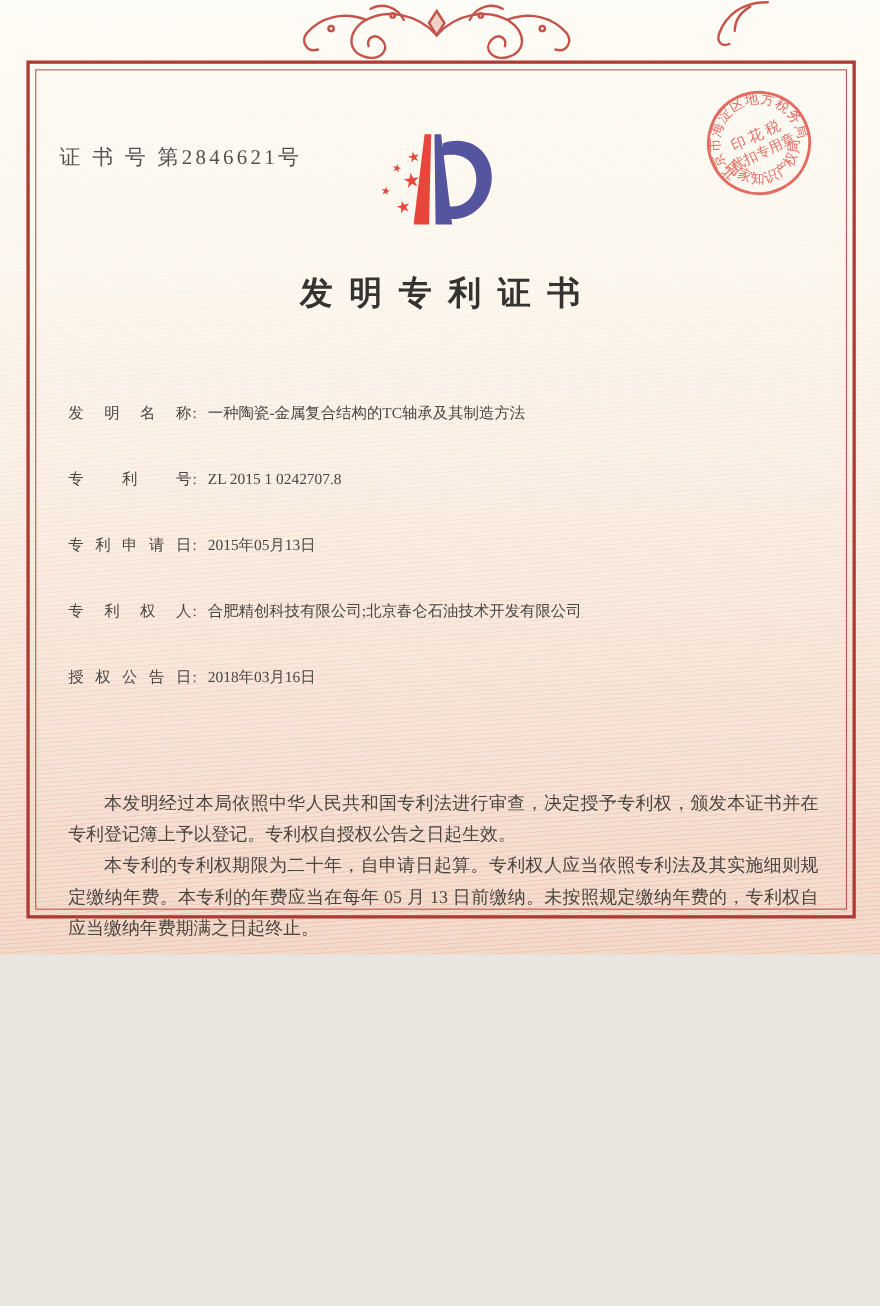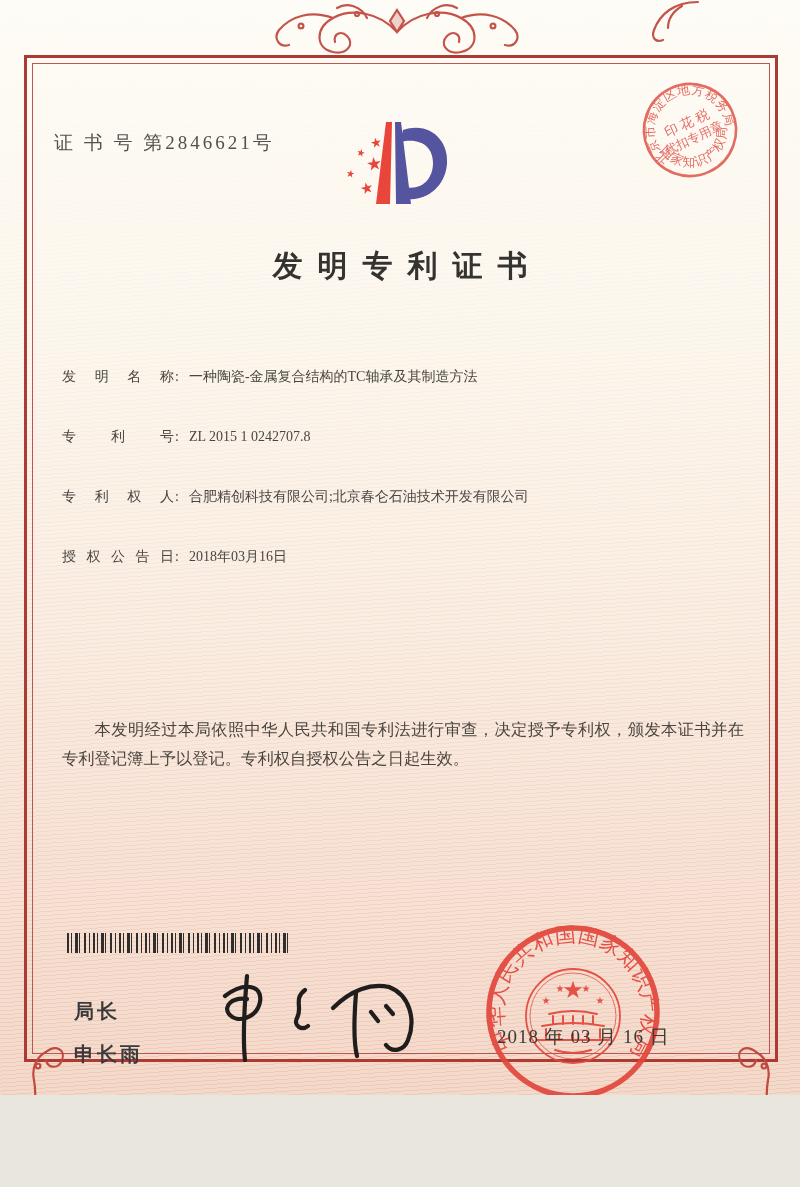--- a/index.html
+++ b/index.html
@@ -1,17 +1,17 @@
 <!DOCTYPE html>
 <html><head>
 <meta charset="utf-8">
 <style>
   html,body{margin:0;padding:0;background:#e9e6df;}
   .paper{
-    position:relative;width:800px;height:1095px;overflow:hidden;
+    position:relative;width:800px;height:868px;overflow:hidden;
     background:linear-gradient(180deg,#fefcf6 0%,#fcf7ee 30%,#faeee3 55%,#f7e3d6 78%,#f3d9ca 100%);
     font-family:"Liberation Serif","DejaVu Serif",serif;color:#45423e;
   }
   
   .paper::before{
     content:"";position:absolute;inset:0;z-index:0;pointer-events:none;
     background:repeating-linear-gradient(176deg,
       rgba(224,140,118,0.20) 0px,rgba(224,140,118,0.20) 1px,
       rgba(255,255,255,0) 1px,rgba(255,255,255,0) 4px);
     -webkit-mask-image:linear-gradient(180deg,transparent 0%,rgba(0,0,0,.18) 30%,rgba(0,0,0,.55) 62%,#000 95%);
@@ -142,29 +142,33 @@
   <div class="abs title">发明专利证书</div>
 
   <div class="abs fields">
     <div class="field-row">
       <span class="field-label">发明名称</span><span class="field-colon">:</span><span class="field-value">一种陶瓷-金属复合结构的TC轴承及其制造方法</span>
     </div>
     <div class="field-row">
       <span class="field-label">专利号</span><span class="field-colon">:</span><span class="field-value">ZL 2015 1 0242707.8</span>
     </div>
     <div class="field-row">
+      <span class="field-label">专利申请日</span><span class="field-colon">:</span><span class="field-value">2015年05月13日</span>
+    </div>
+    <div class="field-row">
       <span class="field-label">专利权人</span><span class="field-colon">:</span><span class="field-value">合肥精创科技有限公司;北京春仑石油技术开发有限公司</span>
     </div>
     <div class="field-row">
       <span class="field-label">授权公告日</span><span class="field-colon">:</span><span class="field-value">2018年03月16日</span>
     </div>
   </div>
 
   <div class="abs paras">
     <p>本发明经过本局依照中华人民共和国专利法进行审查，决定授予专利权，颁发本证书并在专利登记簿上予以登记。专利权自授权公告之日起生效。</p>
+    <p>本专利的专利权期限为二十年，自申请日起算。专利权人应当依照专利法及其实施细则规定缴纳年费。本专利的年费应当在每年 05 月 13 日前缴纳。未按照规定缴纳年费的，专利权自应当缴纳年费期满之日起终止。</p>
   </div>
 
   <div class="abs barcode"></div>
 
   <div class="abs director">
     <div>局长</div>
     <div>申长雨</div>
   </div>
 
   <svg class="abs sig-svg" width="250" height="100" viewBox="0 0 250 100">

